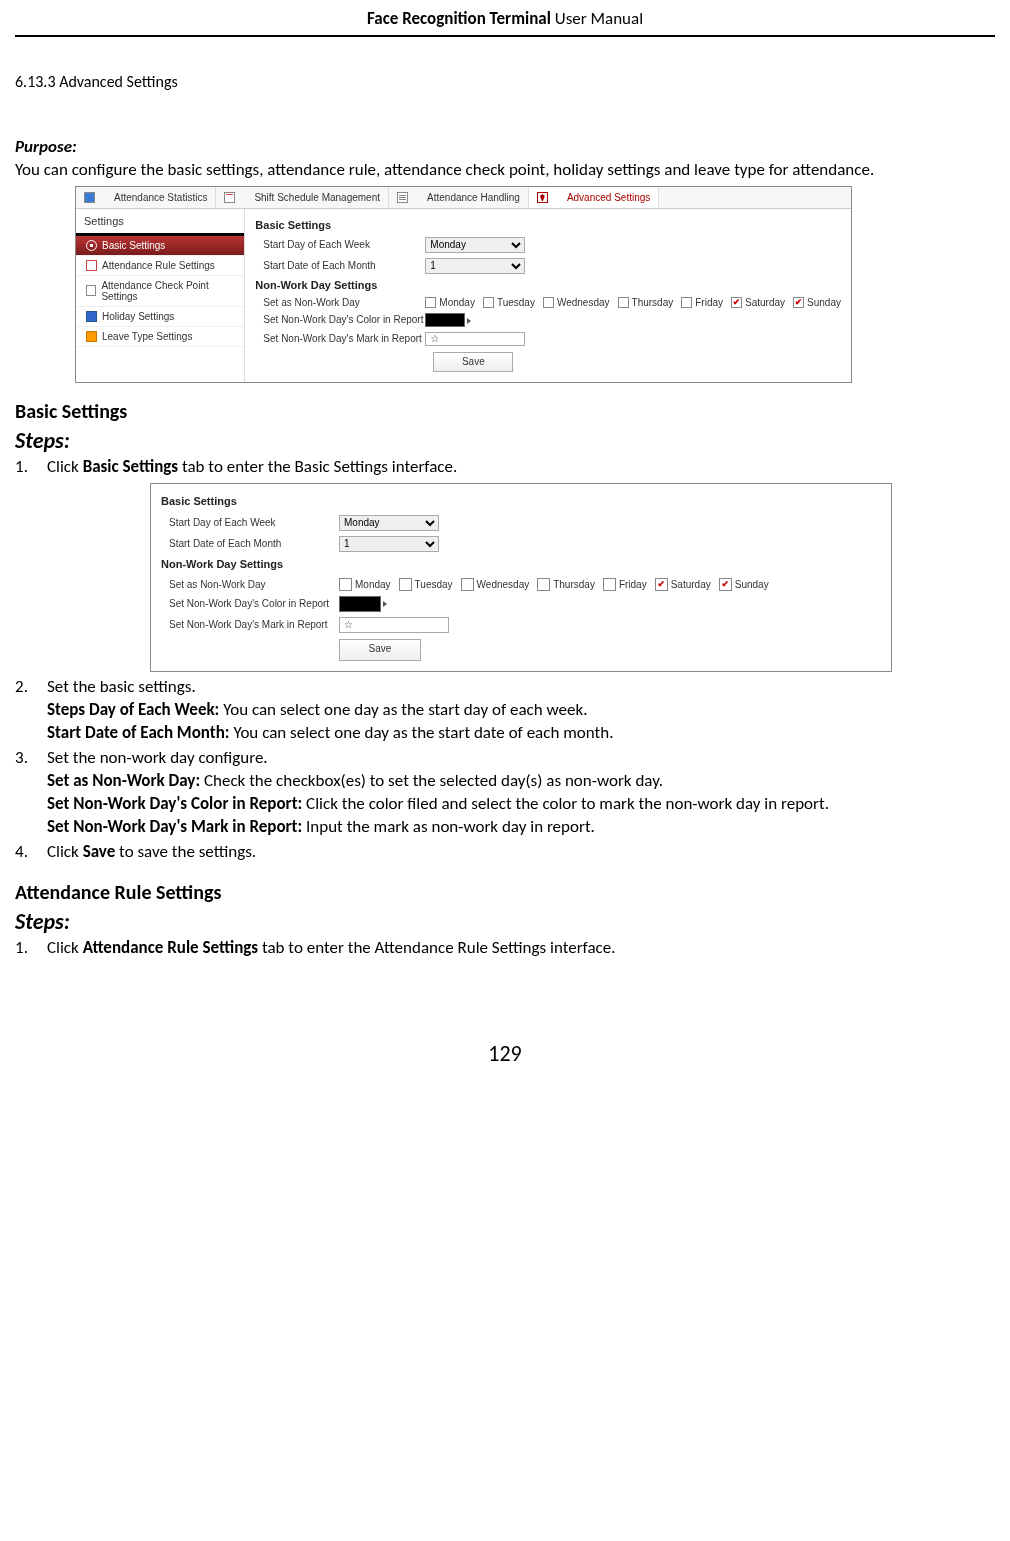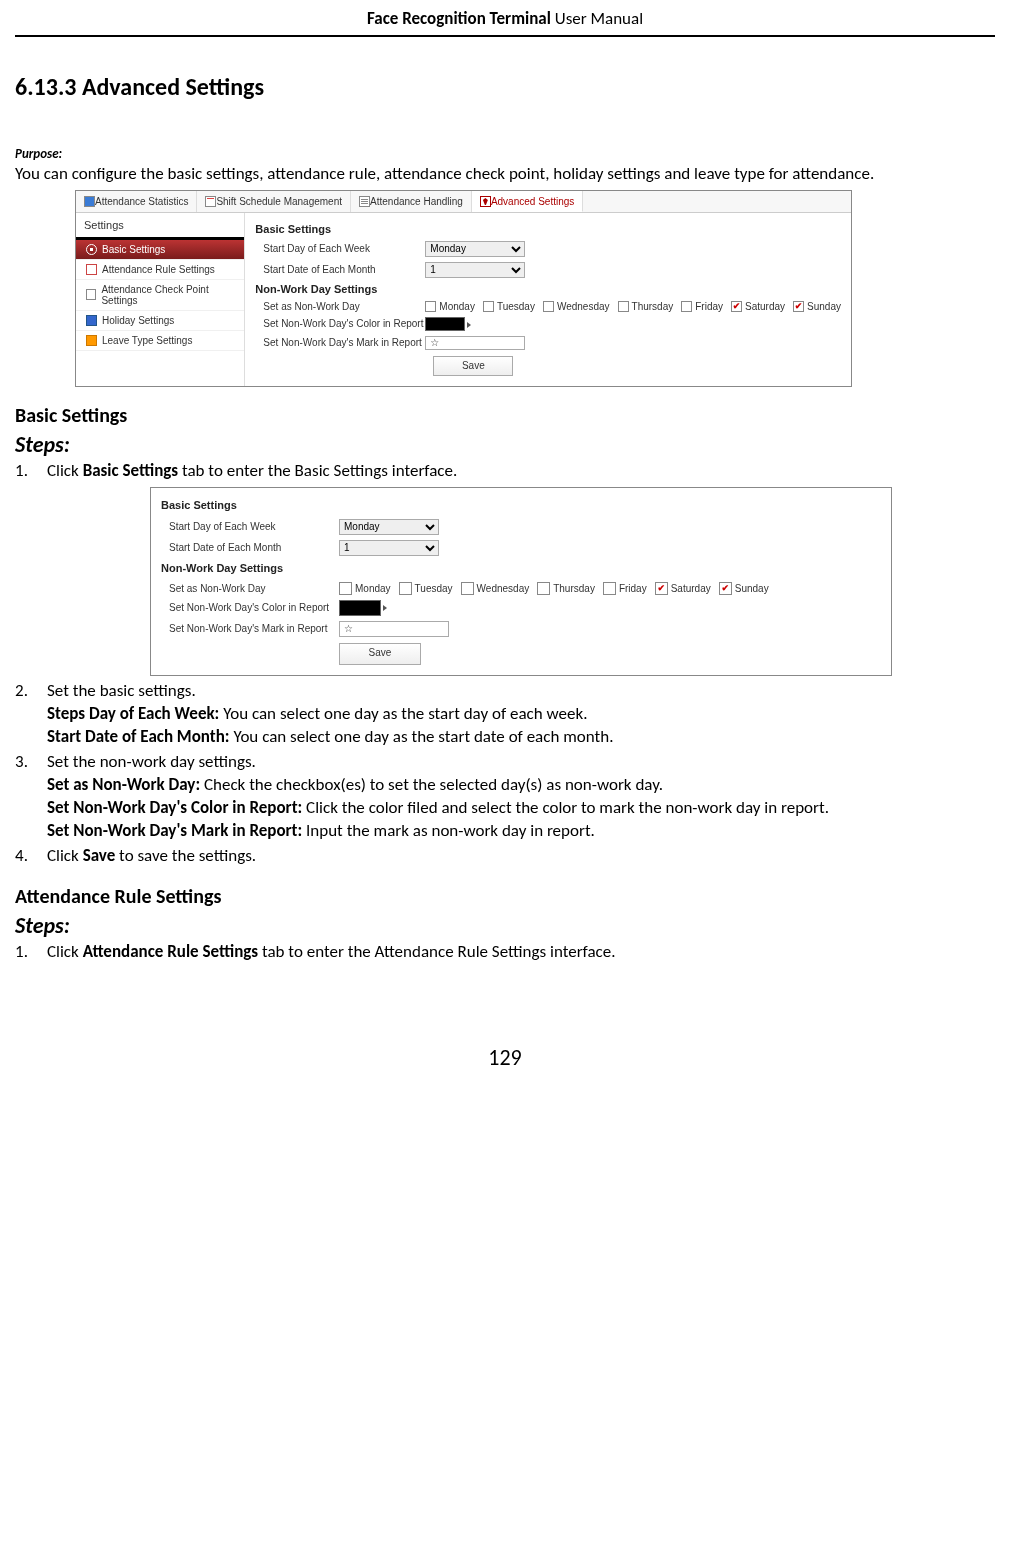--- a/index.html
+++ b/index.html
@@ -18,28 +18,28 @@
   }
   .header {
     text-align: center;
     font-size: 17px;
     padding: 8px 0 6px 0;
     border-bottom: 2px solid #000;
     margin-bottom: 35px;
   }
   .header .hb { font-weight: bold; text-align: right; }
   .h1 {
-    font-size: 24px;
-    font-weight: bold;
+    font-size: 16px;
+    font-weight: normal;
     margin-bottom: 45px;
   }
   .purpose {
     font-style: italic;
     font-weight: bold;
-    font-size: 13px;
+    font-size: 17px;
     margin-bottom: 2px;
   }
   .para {
     font-size: 17px;
     line-height: 1.35;
     text-align: justify;
     margin-bottom: 2px;
   }
   .para .b { font-weight: bold; }
   .h2 {
@@ -96,21 +96,21 @@
     border-bottom: 1px solid #ccc;
     background: #f7f7f7;
   }
   .tab {
     display: flex;
     align-items: center;
     padding: 0 8px;
     height: 100%;
     border-right: 1px solid #ddd;
     color: #333;
-    gap: 0;
+    gap: 19px;
   }
   .tab.active {
     color: #a00;
     background: #fff;
     border-bottom: 1px solid #fff;
     margin-bottom: -1px;
     font-weight: normal;
   }
   .icon-box {
     width: 11px; height: 11px;
@@ -373,21 +373,21 @@
         </div>
         <div class="savebtn">Save</div>
       </div>
     </li>
     <li>
       <span>Set the basic settings.</span><br>
       <span class="b">Steps Day of Each Week:</span><span> You can select one day as the start day of each week.</span><br>
       <span class="b">Start Date of Each Month:</span><span> You can select one day as the start date of each month.</span>
     </li>
     <li>
-      <span>Set the non-work day settings.</span><br>
+      <span>Set the non-work day configure.</span><br>
       <span class="b">Set as Non-Work Day:</span><span> Check the checkbox(es) to set the selected day(s) as non-work day.</span><br>
       <span class="b">Set Non-Work Day's Color in Report:</span><span> Click the color filed and select the color to mark the non-work day in report.</span><br>
       <span class="b">Set Non-Work Day's Mark in Report:</span><span> Input the mark as non-work day in report.</span>
     </li>
     <li>
       <span>Click </span><span class="b">Save</span><span> to save the settings.</span>
     </li>
   </ol>
 
   <div class="h2">Attendance Rule Settings</div>

